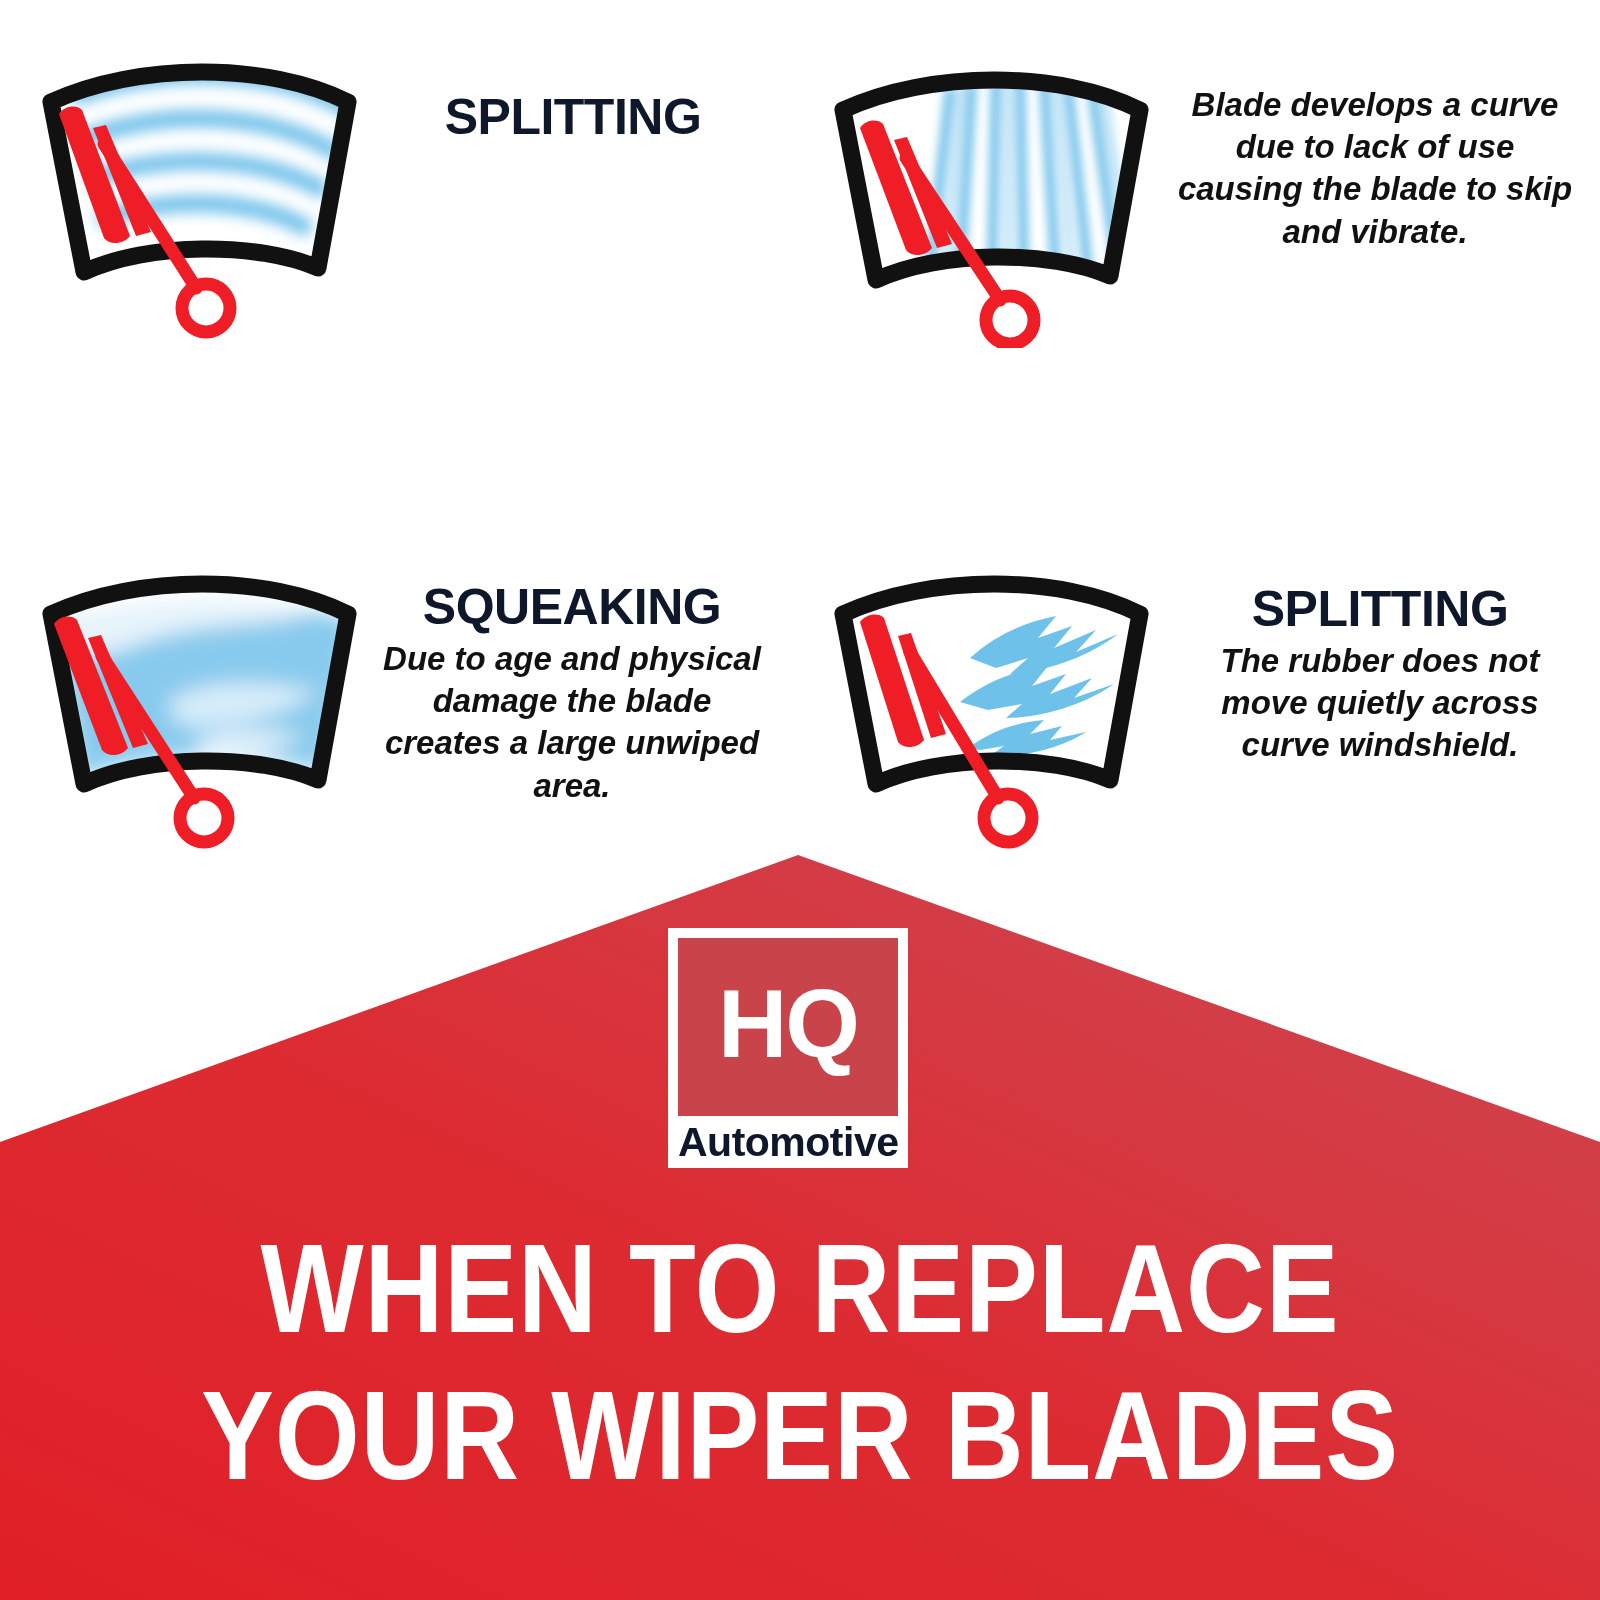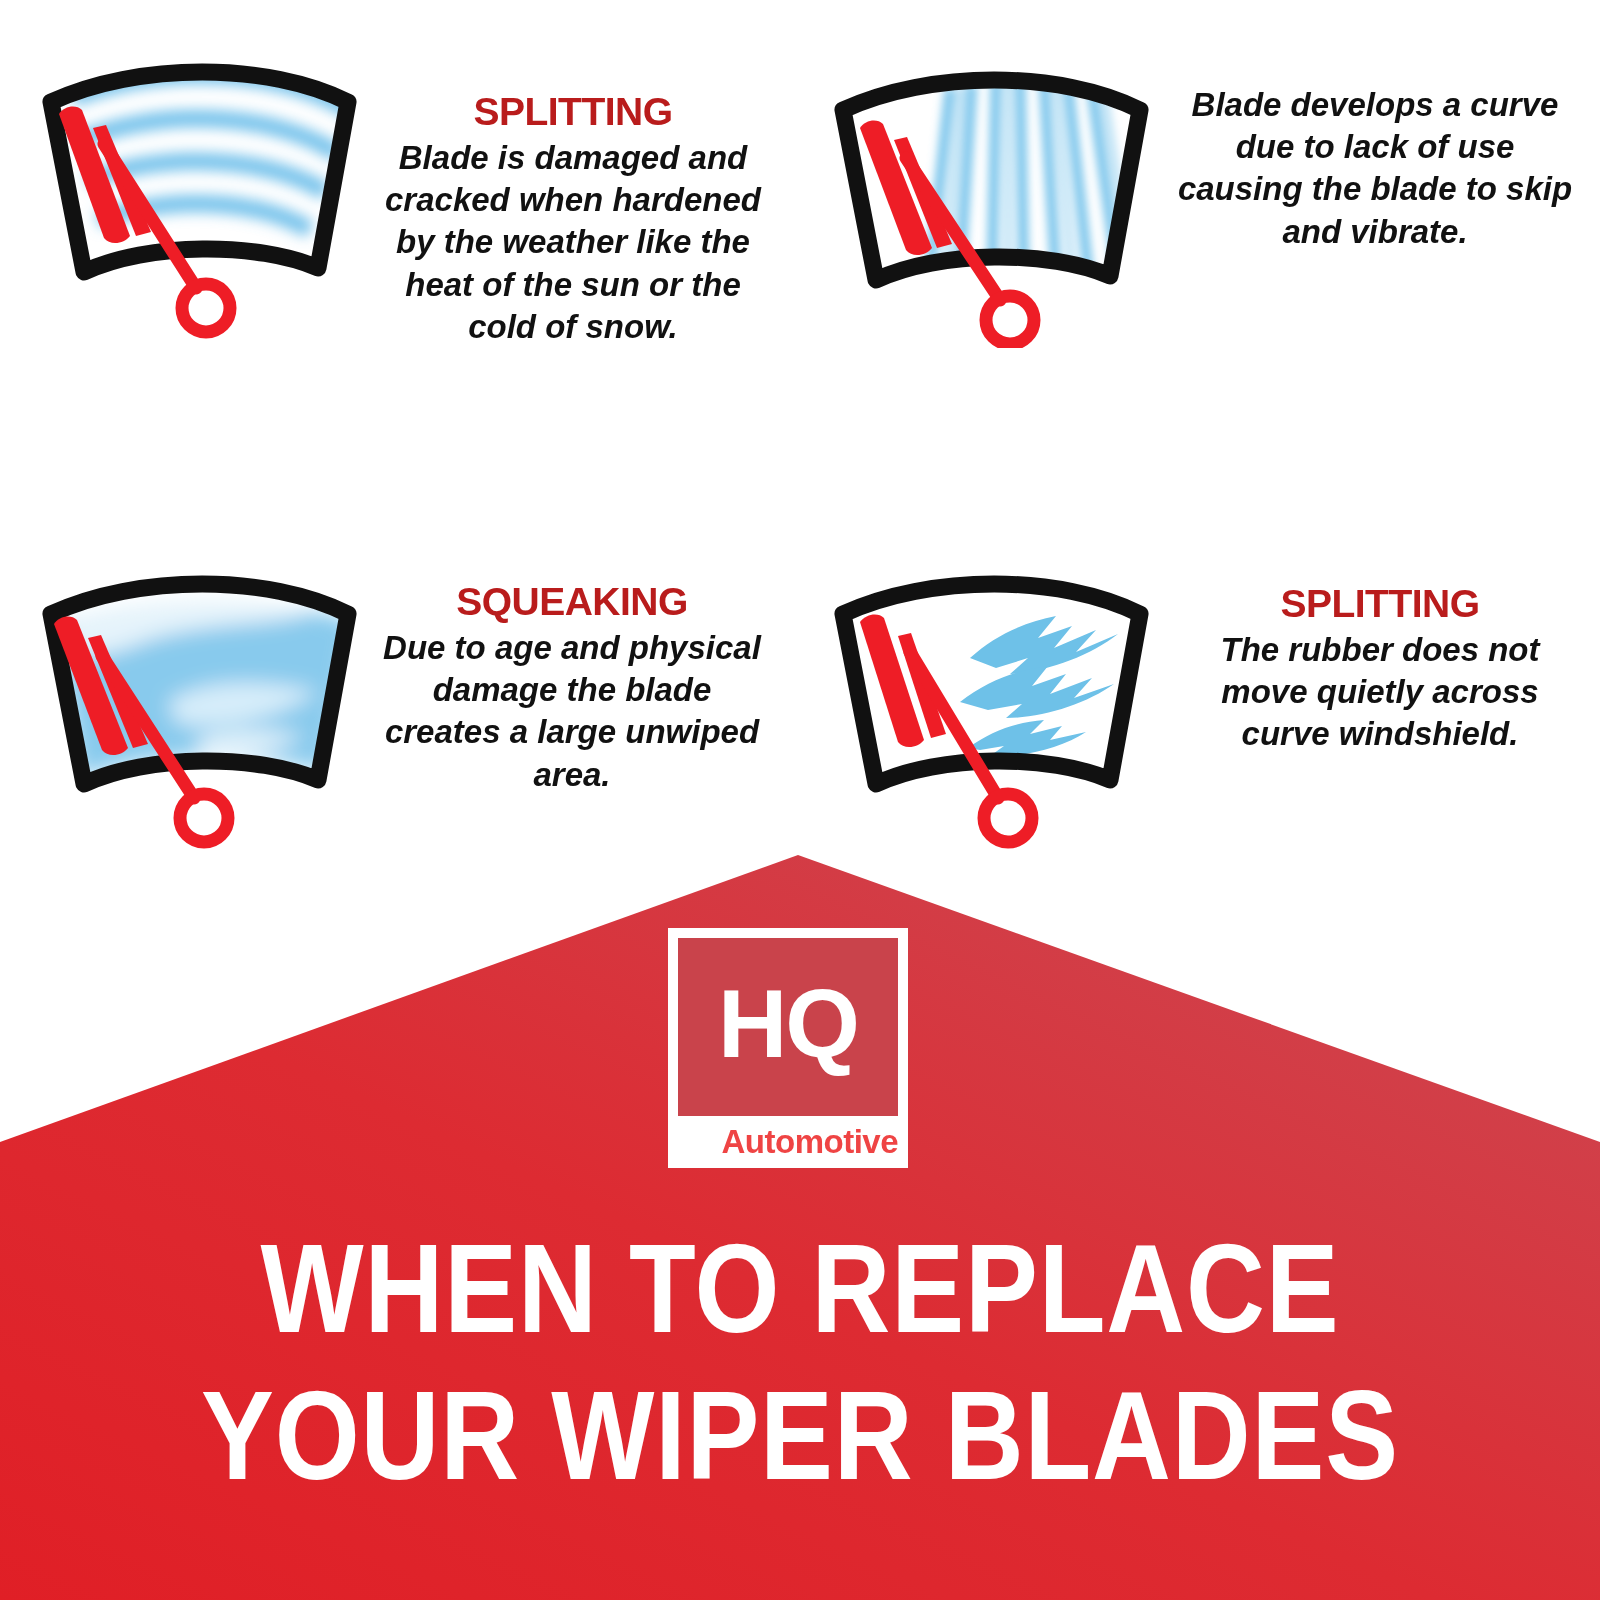--- a/index.html
+++ b/index.html
@@ -12,22 +12,22 @@
   }
   .stage{position:absolute;inset:0;width:1600px;height:1600px;overflow:hidden;}
 
   
   .panel{position:absolute;}
   .panel .art{position:absolute;left:0;top:0;}
   .panel .txt{position:absolute;}
 
   .p-title{
     font-weight:bold;
-    color:#b91c1c;
-    font-size:39px;
+    color:#0f172a;
+    font-size:50px;
     letter-spacing:-0.5px;
     text-align:center;
     line-height:1.0;
     margin:0 0 6px 0;
     white-space:nowrap;
   }
   .p-body{
     font-weight:bold;
     font-style:italic;
     color:#111111;
@@ -88,24 +88,24 @@
   }
   #logo-hq{
     color:#ffffff;
     font-weight:bold;
     font-size:96px;
     line-height:1;
     letter-spacing:-2px;
     margin-top:-6px;
   }
   #logo-sub{
-    text-align:right;
-    color:#ef4444;
-    font-weight:bold;
-    font-size:33px;
+    text-align:center;
+    color:#0f172a;
+    font-weight:bold;
+    font-size:41px;
     line-height:52px;
     letter-spacing:-0.5px;
   }
 </style>
 </head>
 <body>
 
 <div class="stage">
 
   <div class="panel" id="panel-splitting">
@@ -133,21 +133,20 @@
 
         <path d="M41 74 C46 66 58 64 64 70 L112 196 C106 204 92 206 86 198 Z" fill="#ee1d26"></path>
         <path d="M75 88 L88 85 L133 192 L118 196 Z" fill="#ee1d26"></path>
 
         <line x1="86" y1="104" x2="178" y2="248" stroke="#ee1d26" stroke-width="13" stroke-linecap="round"></line>
         <circle cx="188" cy="268" r="24" fill="none" stroke="#ee1d26" stroke-width="13"></circle>
       </svg>
     </div>
     <div class="txt">
       <div class="p-title">SPLITTING</div>
-      <div class="p-body">Blade is damaged and cracked when hardened by the weather like the heat of the sun or the cold of snow.</div>
     </div>
   </div>
 
   <div class="panel" id="panel-skipping">
     <div class="art">
       <svg width="360" height="300" viewBox="0 0 360 300" xmlns="http://www.w3.org/2000/svg">
         <defs>
           <clipPath id="clipB">
             <path d="M33 62 C120 22 250 22 330 62 L300 228 C240 202 130 202 66 232 Z"></path>
           </clipPath>

